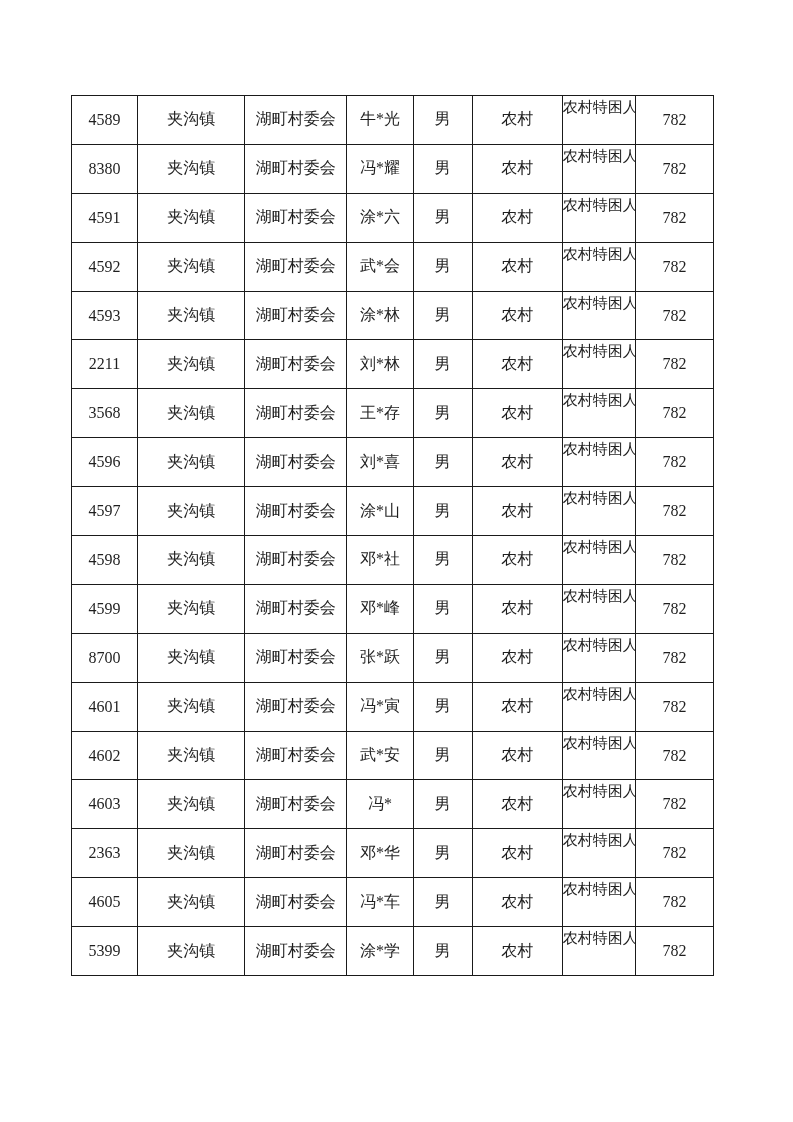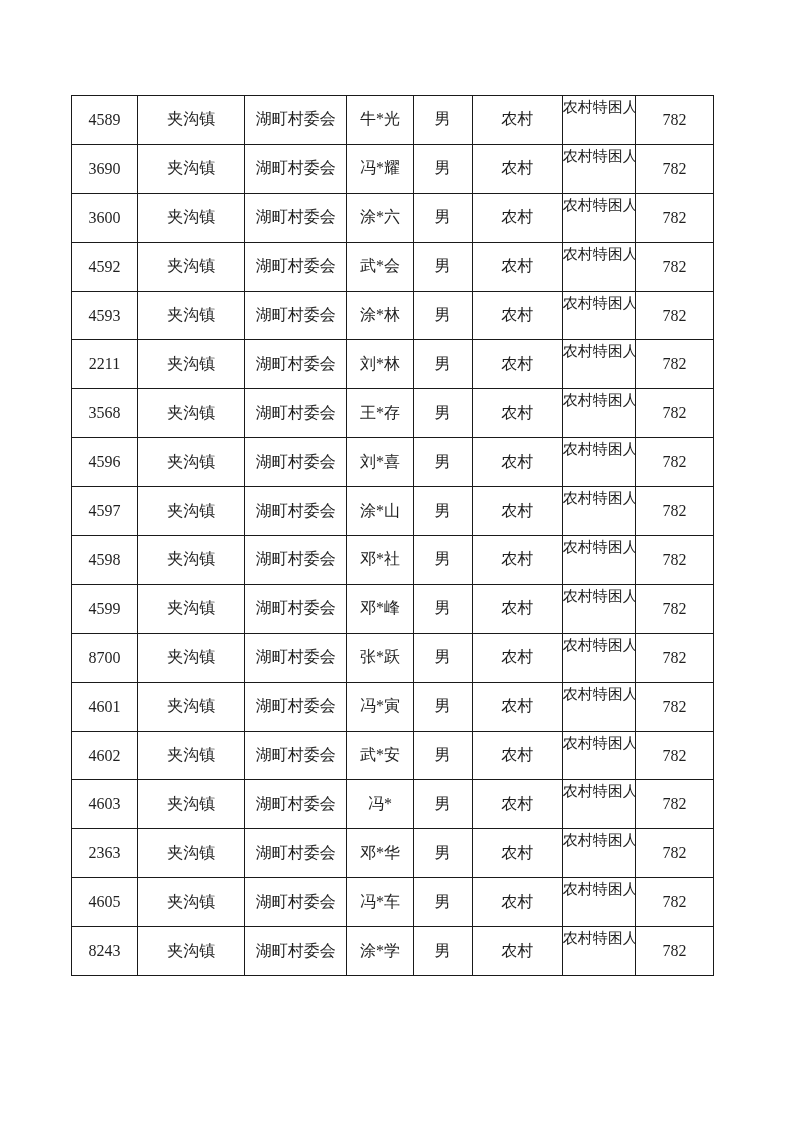--- a/index.html
+++ b/index.html
@@ -82,33 +82,33 @@
           <td>湖町村委会</td>
           <td>牛*光</td>
           <td>男</td>
           <td>农村</td>
           <td class="category-cell">
             <div class="clip">农村特困人员分散供养</div>
           </td>
           <td>782</td>
         </tr>
         <tr>
-          <td>3690</td>
+          <td>8380</td>
           <td>夹沟镇</td>
           <td>湖町村委会</td>
           <td>冯*耀</td>
           <td>男</td>
           <td>农村</td>
           <td class="category-cell">
             <div class="clip">农村特困人员分散供养</div>
           </td>
           <td>782</td>
         </tr>
         <tr>
-          <td>3600</td>
+          <td>4591</td>
           <td>夹沟镇</td>
           <td>湖町村委会</td>
           <td>涂*六</td>
           <td>男</td>
           <td>农村</td>
           <td class="category-cell">
             <div class="clip">农村特困人员分散供养</div>
           </td>
           <td>782</td>
         </tr>
@@ -274,21 +274,21 @@
           <td>湖町村委会</td>
           <td>冯*车</td>
           <td>男</td>
           <td>农村</td>
           <td class="category-cell">
             <div class="clip">农村特困人员分散供养</div>
           </td>
           <td>782</td>
         </tr>
         <tr>
-          <td>8243</td>
+          <td>5399</td>
           <td>夹沟镇</td>
           <td>湖町村委会</td>
           <td>涂*学</td>
           <td>男</td>
           <td>农村</td>
           <td class="category-cell">
             <div class="clip">农村特困人员分散供养</div>
           </td>
           <td>782</td>
         </tr>

